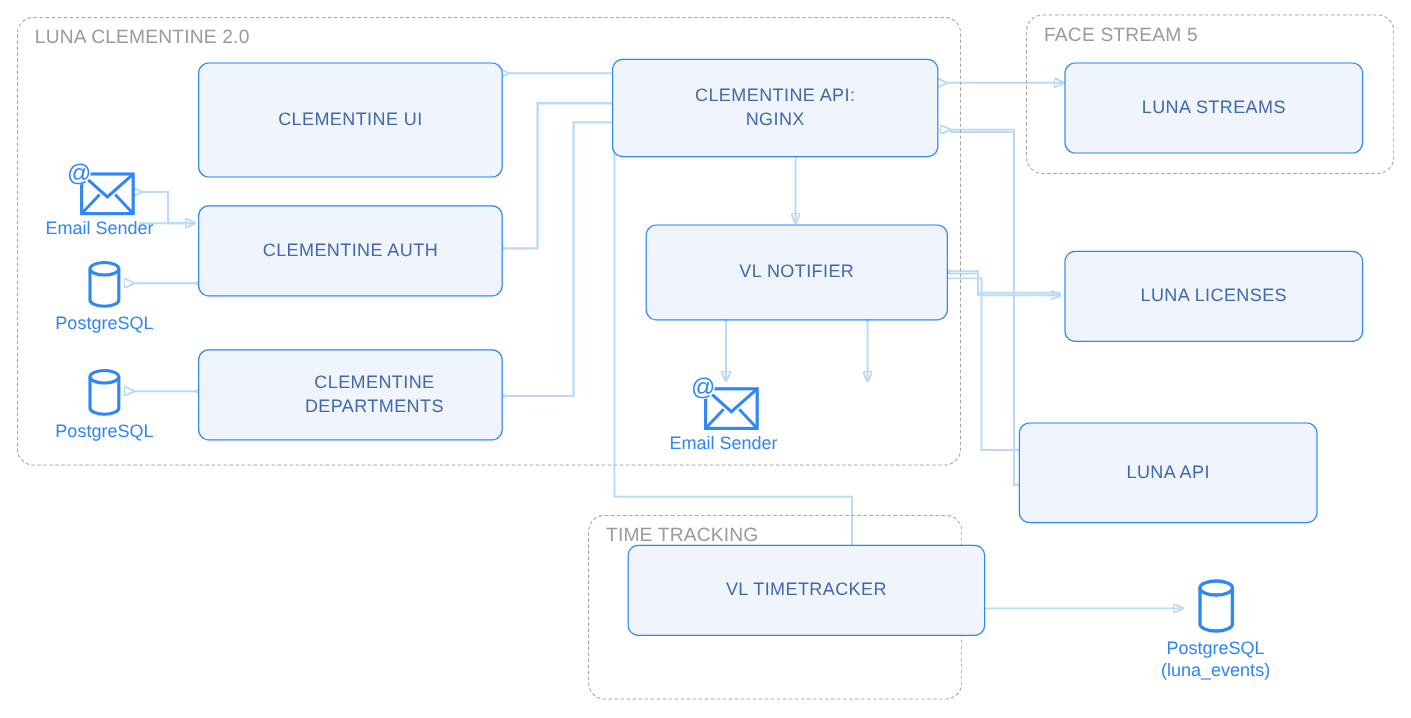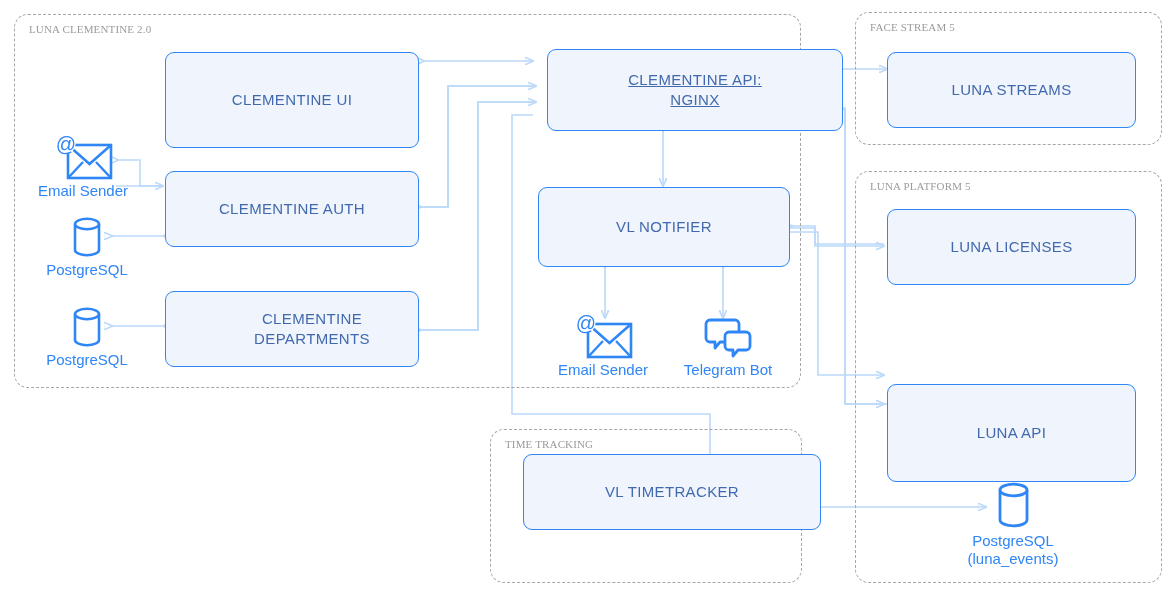--- a/index.html
+++ b/index.html
@@ -23,25 +23,25 @@
     position: absolute;
     border: 1.6px dashed #a6a6a6;
     border-radius: 14px;
     box-sizing: border-box;
     background: transparent;
   }
   .group-label {
     position: absolute;
     top: 8px;
     left: 14px;
-    font-size: 11px;
+    font-size: 16px;
     letter-spacing: 0.15px;
     color: #9b9b9b;
     white-space: nowrap;
-    font-family: Liberation Serif, serif;
+    font-family: Liberation Sans, sans-serif;
   }
   
   .box {
     position: absolute;
     box-sizing: border-box;
     border: 1.8px solid #2f86f6;
     border-radius: 9px;
     background: #eff4fd;
     display: flex;
     align-items: center;
@@ -143,59 +143,56 @@
   </svg>
 
   <div class="group" style="left:14px; top:14px; width:787px; height:374px;">
     <span class="group-label">LUNA CLEMENTINE 2.0</span>
   </div>
 
   <div class="group" style="left:855px; top:12px; width:307px; height:133px;">
     <span class="group-label">FACE STREAM 5</span>
   </div>
 
-  <div class="group" style="left:855px; top:171px; width:307px; height:412px;">
-    <span class="group-label">LUNA PLATFORM 5</span>
-  </div>
 
   <div class="group" style="left:490px; top:429px; width:312px; height:154px;">
     <span class="group-label">TIME TRACKING</span>
   </div>
 
   <div class="box" style="left:165px; top:52px; width:254px; height:96px;">
     <span>CLEMENTINE UI</span>
   </div>
 
   <div class="box" style="left:165px; top:171px; width:254px; height:76px;">
     <span>CLEMENTINE AUTH</span>
   </div>
 
   <div class="box" style="left:165px; top:291px; width:254px; height:76px;padding-left:48px;">
     <span>CLEMENTINE
 DEPARTMENTS</span>
   </div>
 
-  <div class="box" style="left:547px; top:49px; width:296px; height:82px;text-decoration:underline;">
+  <div class="box" style="left:510px; top:49px; width:272px; height:82px;">
     <span>CLEMENTINE API:
 NGINX</span>
   </div>
 
   <div class="box" style="left:538px; top:187px; width:252px; height:80px;">
     <span>VL NOTIFIER</span>
   </div>
 
   <div class="box" style="left:887px; top:52px; width:249px; height:76px;">
     <span>LUNA STREAMS</span>
   </div>
 
   <div class="box" style="left:887px; top:209px; width:249px; height:76px;">
     <span>LUNA LICENSES</span>
   </div>
 
-  <div class="box" style="left:887px; top:352px; width:249px; height:98px;margin-top:32px;">
+  <div class="box" style="left:849px; top:352px; width:249px; height:84px;">
     <span>LUNA API</span>
   </div>
 
   <div class="box" style="left:523px; top:454px; width:298px; height:76px;">
     <span>VL TIMETRACKER</span>
   </div>
 
   <div class="node" style="left:33px; top:133px; width:100px;">
     <span class="node-glyph">
       <svg width="62" height="48" viewBox="0 0 62 48" xmlns="http://www.w3.org/2000/svg">
@@ -241,31 +238,20 @@
         <path d="M16.5,12.5 L37.5,31 L58.5,12.5" fill="none" stroke="#2f86f6" stroke-width="2.6"></path>
         <path d="M16.5,44.5 L31,29" fill="none" stroke="#2f86f6" stroke-width="2.4"></path>
         <path d="M58.5,44.5 L44,29" fill="none" stroke="#2f86f6" stroke-width="2.4"></path>
         <circle cx="14" cy="11" r="9.6" fill="#ffffff" stroke="none"></circle>
         <text x="14" y="17.5" font-family="'Liberation Sans', sans-serif" font-size="20" fill="#2f86f6" text-anchor="middle">@</text>
       </svg>
     </span>
     <span class="node-label">Email Sender</span>
   </div>
 
-  <div class="node" style="left:678px; top:314px; width:100px;">
-    <span class="node-glyph">
-      <svg width="60" height="46" viewBox="0 0 60 46" xmlns="http://www.w3.org/2000/svg">
-        <path d="M12,6 L37,6 A4,4 0 0 1 41,10 L41,24 A4,4 0 0 1 37,28 L22,28 L17,34 L17,28 L12,28
-                 A4,4 0 0 1 8,24 L8,10 A4,4 0 0 1 12,6 z" fill="#ffffff" stroke="#2f86f6" stroke-width="2.8" stroke-linejoin="round"></path>
-        <path d="M31,18 L48,18 A4,4 0 0 1 52,22 L52,32 A4,4 0 0 1 48,36 L40,36 L35,42 L35,36 L31,36
-                 A4,4 0 0 1 27,32 L27,22 A4,4 0 0 1 31,18 z" fill="#ffffff" stroke="#2f86f6" stroke-width="2.8" stroke-linejoin="round"></path>
-      </svg>
-    </span>
-    <span class="node-label">Telegram Bot</span>
-  </div>
 
   <div class="node" style="left:958px; top:479px; width:110px;">
     <span class="node-glyph">
       <svg width="52" height="52" viewBox="0 0 52 52" xmlns="http://www.w3.org/2000/svg">
         <path d="M13,11 L13,41" stroke="#2f86f6" stroke-width="2.8" fill="none"></path>
         <path d="M40,11 L40,41" stroke="#2f86f6" stroke-width="2.8" fill="none"></path>
         <ellipse cx="26.5" cy="11" rx="13.5" ry="5.8" fill="#ffffff" stroke="#2f86f6" stroke-width="2.8"></ellipse>
         <path d="M13,41 A13.5,5.8 0 0 0 40,41" fill="#ffffff" stroke="#2f86f6" stroke-width="2.8"></path>
       </svg>
     </span>

